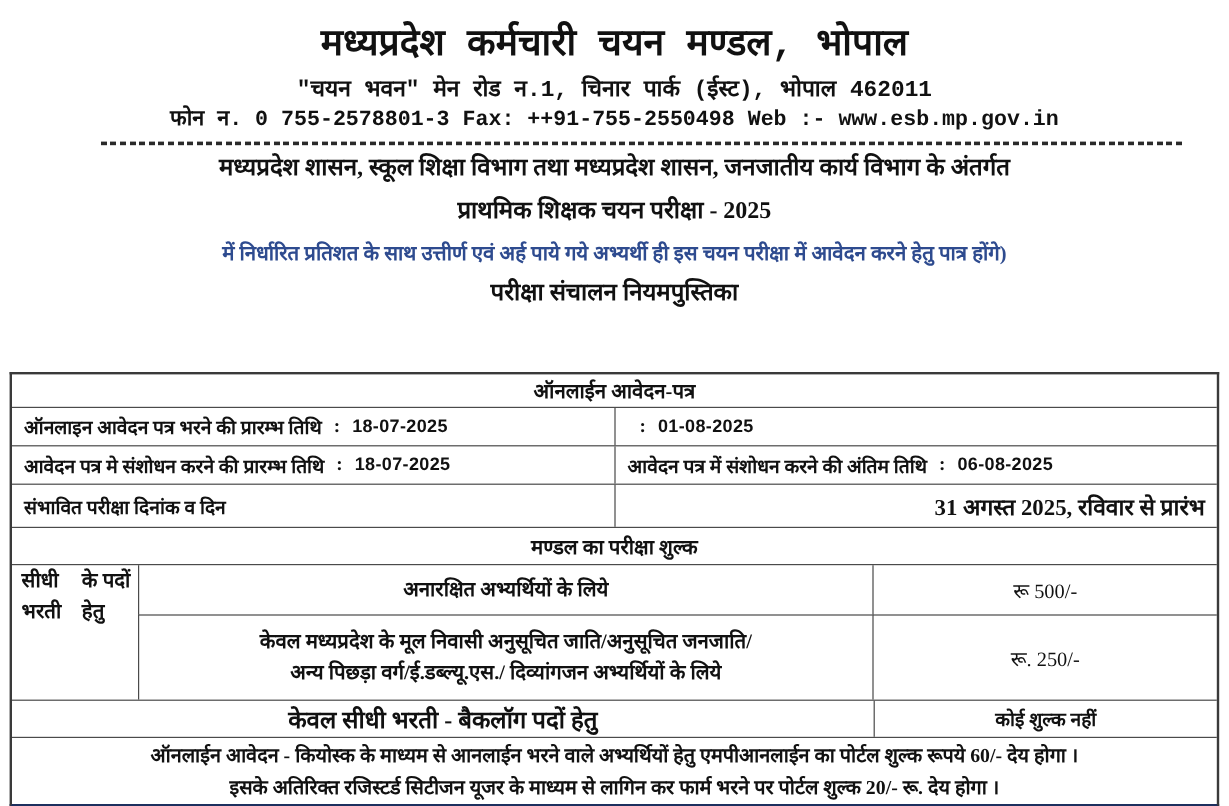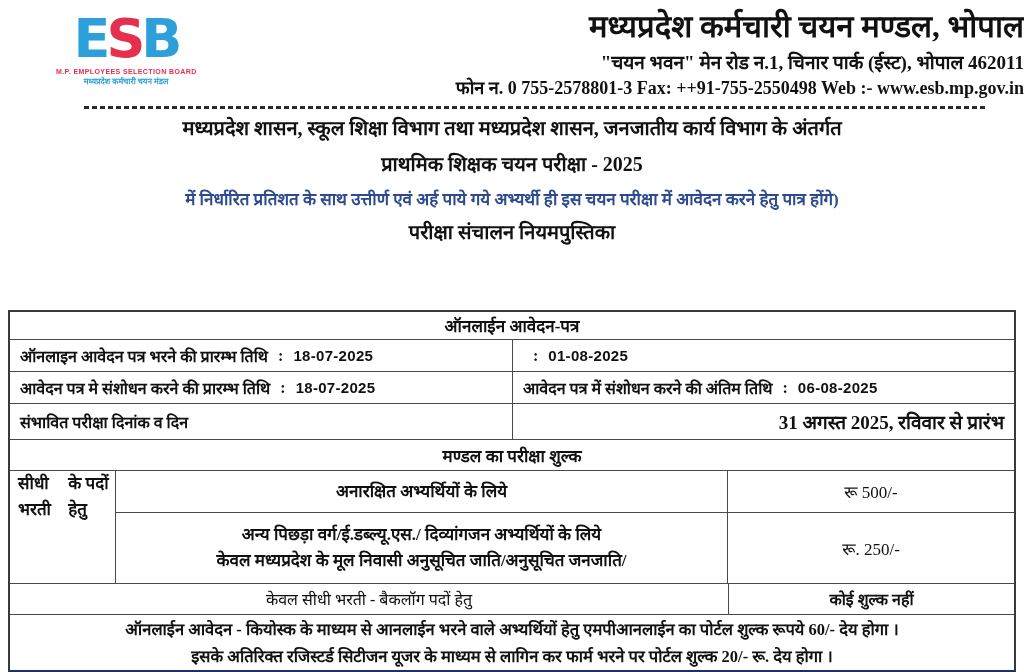--- a/index.html
+++ b/index.html
@@ -9,21 +9,21 @@
 
   
   .logo { position:absolute; left:56px; top:10px; width:140px; text-align:center; }
   .logo-letters { font-family:"DejaVu Sans","Liberation Sans",sans-serif;
                   font-weight:900; font-size:54px; line-height:58px; letter-spacing:-4px; }
   .logo-letters .b { color:#2d9fd9; } .logo-letters .r { color:#e62e4d; }
   .logo-cap-en { font-size:7px; font-weight:bold; color:#e62e4d; letter-spacing:.4px;
                  font-family:"Liberation Sans",sans-serif; white-space:nowrap; }
   .logo-cap-hi { font-size:8px; font-weight:bold; color:#2d9fd9; white-space:nowrap; }
 
-  .hdr { text-align:right; padding-top:8px; }
+  .hdr { text-align:center; padding-top:20px;font-family:Liberation Mono, monospace; }
   .hdr-title  { font-size:31px; font-weight:bold; line-height:38px; }
   .hdr-addr   { font-size:19px; font-weight:bold; line-height:26px; margin-top:4px; }
   .hdr-phone  { font-size:18px; font-weight:bold; line-height:24px; }
 
   .dashline { height:3px; margin:6px 36px 4px 84px;
               background:repeating-linear-gradient(90deg,#2a2a2a 0 5px,transparent 5px 8px); }
 
   
   .dept  { text-align:center; font-size:20px; font-weight:bold; line-height:30px; margin-top:4px; }
   .exam  { text-align:center; font-size:20px; font-weight:bold; line-height:30px; margin-top:6px; }
@@ -49,37 +49,32 @@
   .feegrid { display:grid; grid-template-columns:105px 612px 1fr; grid-template-rows:41px 71px; }
   .cat { grid-row:1/3; display:flex; flex-direction:row; justify-content:center;
          padding-left:8px; font-weight:bold; font-size:17px; line-height:26px; }
   .desc { border-left:1px solid #4a4a4a; display:flex; flex-direction:column;
           justify-content:center; text-align:center; font-weight:bold; font-size:17px; line-height:26px; }
   .amt  { border-left:1px solid #4a4a4a; display:flex; align-items:center; justify-content:center;
           font-weight:normal; font-size:17px; }
   .rowB { border-top:1px solid #4a4a4a; }
 
   .backlog { display:grid; grid-template-columns:718px 1fr; height:31px; }
-  .backlog .c1 { display:flex; align-items:center; justify-content:center; font-weight:normal; font-size:16px; }
+  .backlog .c1 { display:flex; align-items:center; justify-content:center; font-weight:bold; font-size:20px; }
   .backlog .c2 { border-left:1px solid #4a4a4a; display:flex; align-items:center; justify-content:center;
                  font-weight:bold; font-size:16px; }
 
   .noterow { height:56px; display:flex; flex-direction:column; justify-content:center;
              text-align:center; font-weight:bold; font-size:16.5px; line-height:27px; }
 </style>
 </head>
 <body>
 
 <div class="page">
 
-  <div class="logo">
-    <div class="logo-letters"><span class="b">E</span><span class="r">S</span><span class="b">B</span></div>
-    <div class="logo-cap-en">M.P. EMPLOYEES SELECTION BOARD</div>
-    <div class="logo-cap-hi">मध्यप्रदेश कर्मचारी चयन मंडल</div>
-  </div>
 
   <div class="hdr">
     <div class="hdr-title">मध्यप्रदेश कर्मचारी चयन मण्डल, भोपाल</div>
     <div class="hdr-addr">"चयन भवन" मेन रोड न.1, चिनार पार्क (ईस्ट), भोपाल 462011</div>
     <div class="hdr-phone">फोन न. 0 755-2578801-3 Fax: ++91-755-2550498 Web :- www.esb.mp.gov.in</div>
   </div>
 
   <div class="dashline"></div>
 
   <div class="dept">मध्यप्रदेश शासन, स्कूल शिक्षा विभाग तथा मध्यप्रदेश शासन, जनजातीय कार्य विभाग के अंतर्गत</div>
@@ -136,22 +131,22 @@
     <div class="feegrid">
       <div class="cat">
         <span>सीधी भरती</span>
         <span>के पदों हेतु</span>
       </div>
       <div class="desc">
         <span>अनारक्षित अभ्यर्थियों के लिये</span>
       </div>
       <div class="amt">रू 500/-</div>
       <div class="desc rowB">
+        <span>केवल मध्यप्रदेश के मूल निवासी अनुसूचित जाति/अनुसूचित जनजाति/</span>
         <span>अन्य पिछड़ा वर्ग/ई.डब्ल्यू.एस./ दिव्यांगजन अभ्यर्थियों के लिये</span>
-        <span>केवल मध्यप्रदेश के मूल निवासी अनुसूचित जाति/अनुसूचित जनजाति/</span>
       </div>
       <div class="amt rowB">रू. 250/-</div>
     </div>
 
     <div class="backlog">
       <div class="c1">केवल सीधी भरती - बैकलॉग पदों हेतु</div>
       <div class="c2">कोई शुल्क नहीं</div>
     </div>
 
     <div class="noterow">

